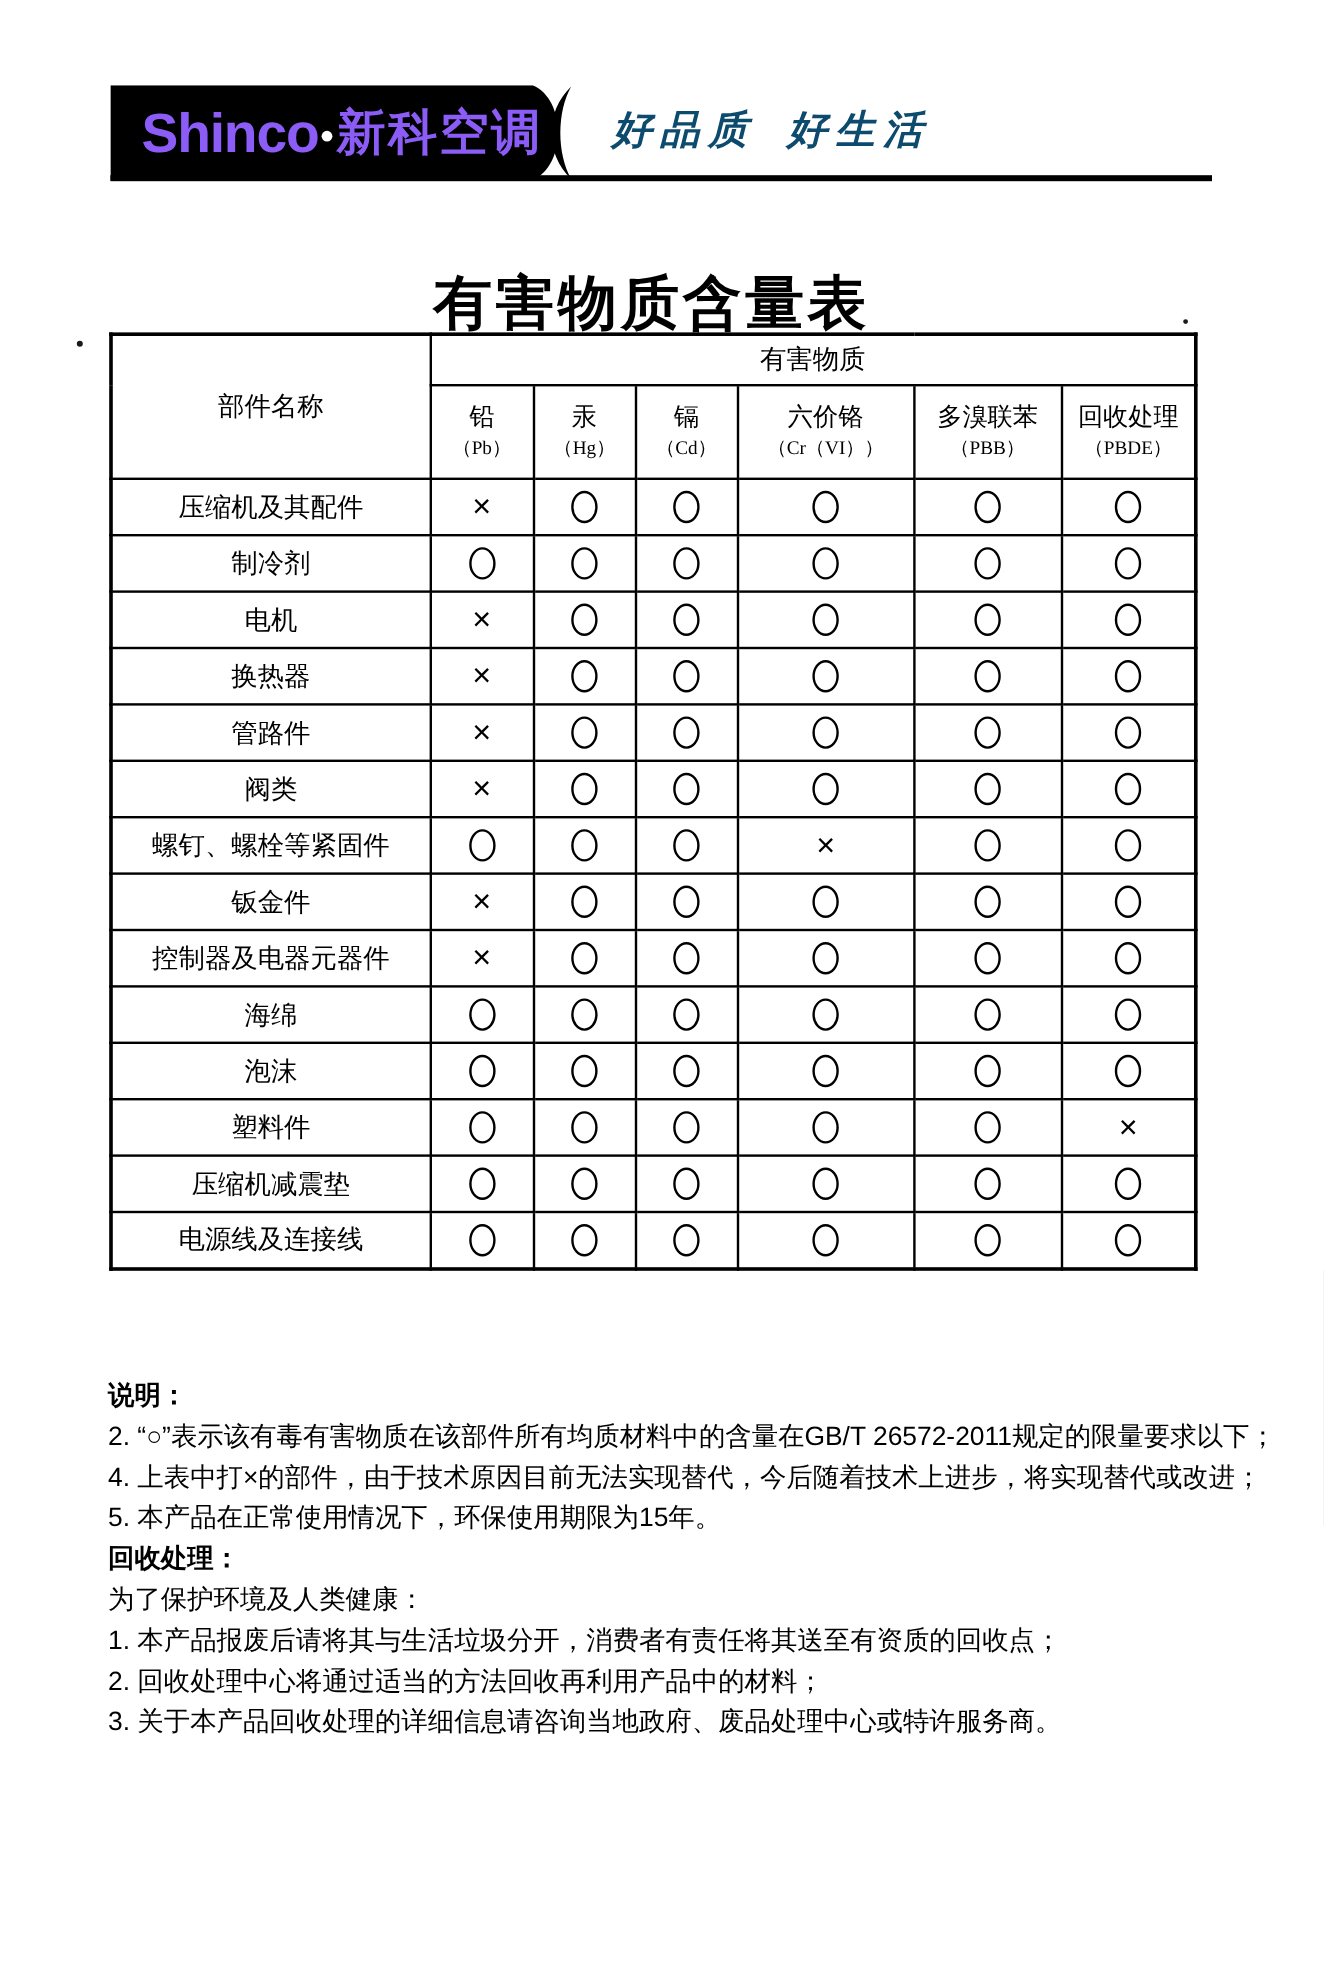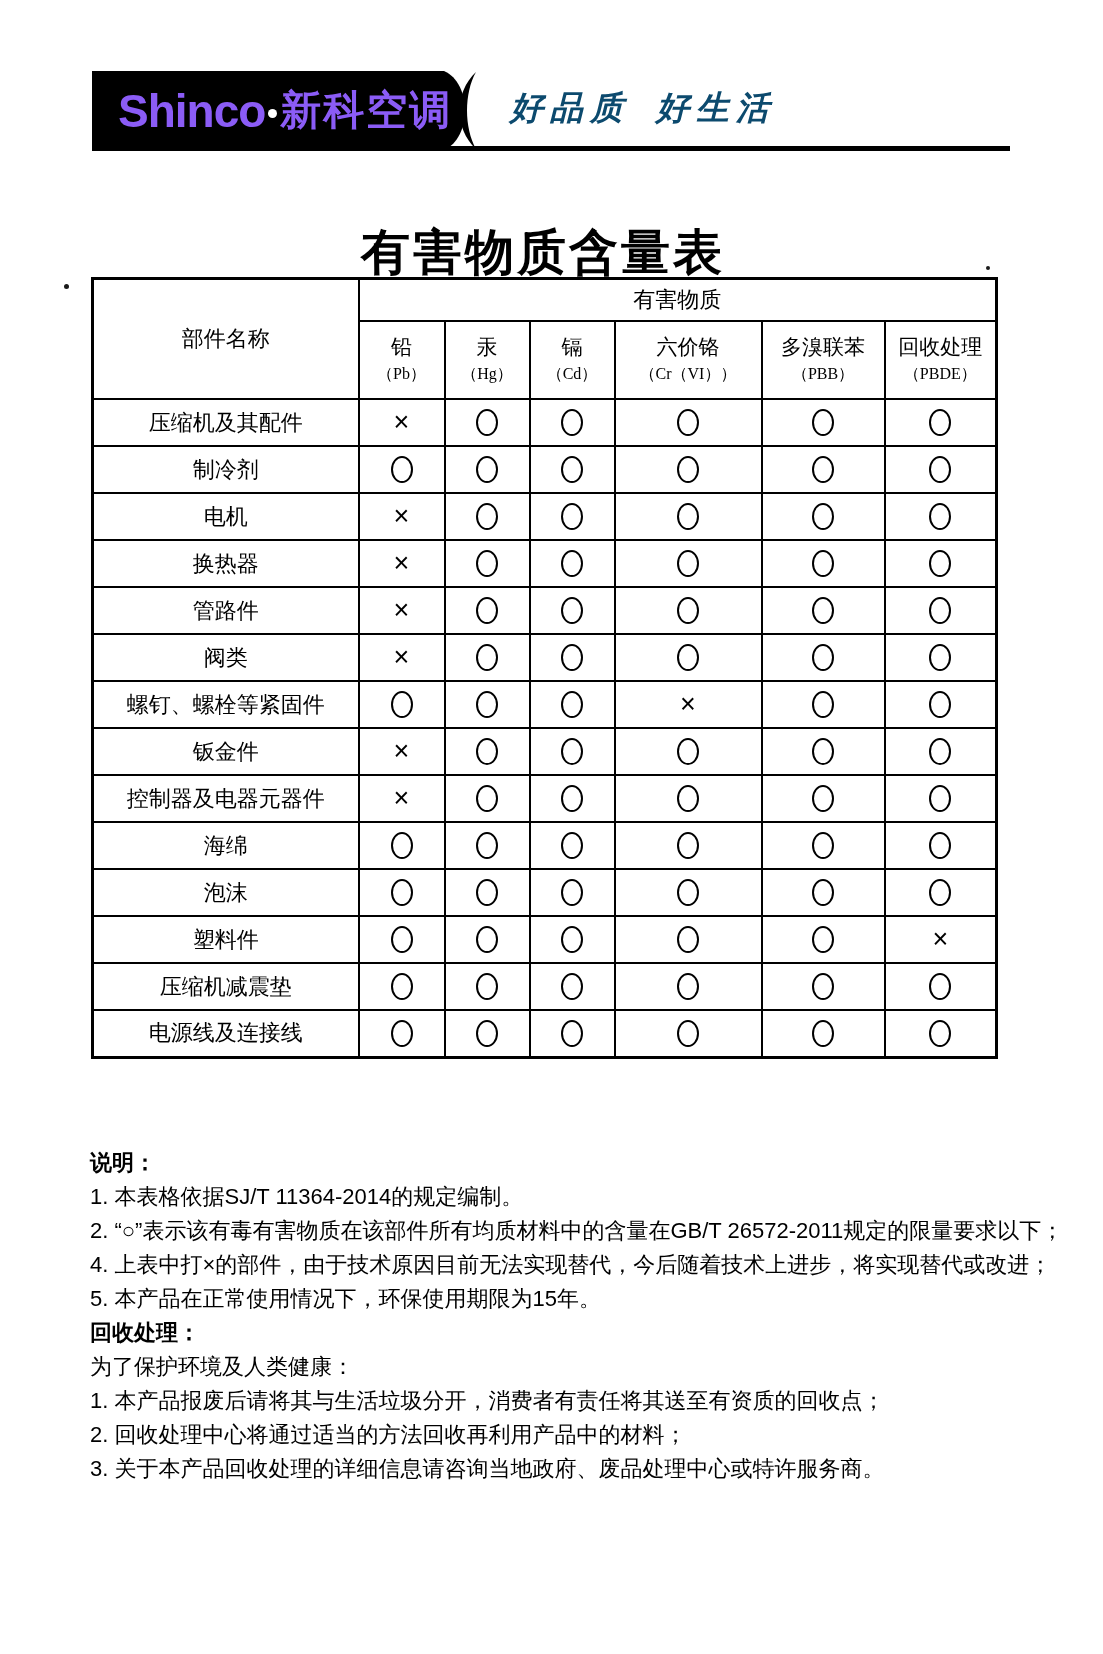--- a/index.html
+++ b/index.html
@@ -280,21 +280,20 @@
           <td><span class="mark-o"></span></td>
           <td><span class="mark-o"></span></td>
           <td><span class="mark-o"></span></td>
         </tr>
       </tbody>
   </table>
 
   <div class="notes">
     <div class="line hdr">说明：</div>
     <div>
-        <div class="line">1. 本表格依据SJ/T 11364-2014的规定编制。</div>
         <div class="line">2. “○”表示该有毒有害物质在该部件所有均质材料中的含量在GB/T 26572-2011规定的限量要求以下；</div>
         <div class="line">4. 上表中打×的部件，由于技术原因目前无法实现替代，今后随着技术上进步，将实现替代或改进；</div>
         <div class="line">5. 本产品在正常使用情况下，环保使用期限为15年。</div>
       </div>
     <div class="line hdr">回收处理：</div>
     <div class="line">为了保护环境及人类健康：</div>
     <div>
         <div class="line">1. 本产品报废后请将其与生活垃圾分开，消费者有责任将其送至有资质的回收点；</div>
         <div class="line">2. 回收处理中心将通过适当的方法回收再利用产品中的材料；</div>
         <div class="line">3. 关于本产品回收处理的详细信息请咨询当地政府、废品处理中心或特许服务商。</div>

